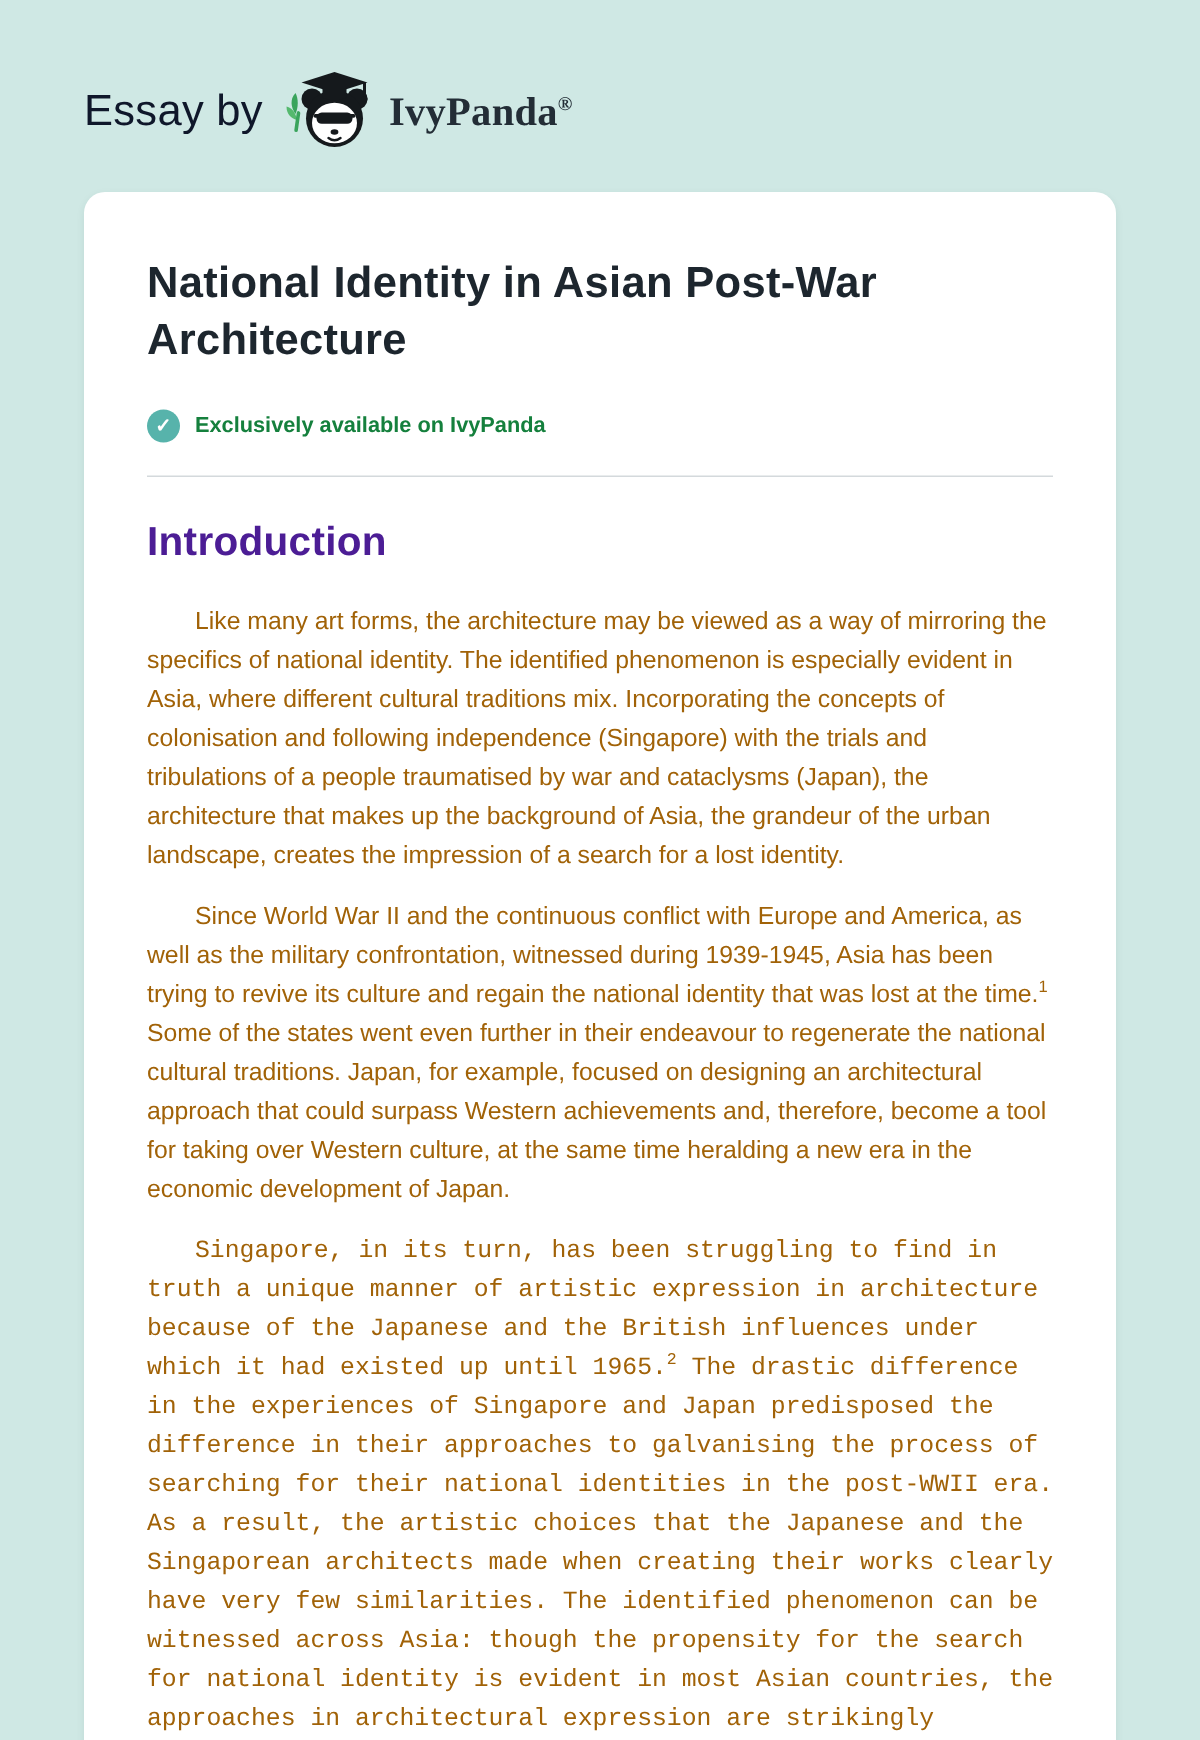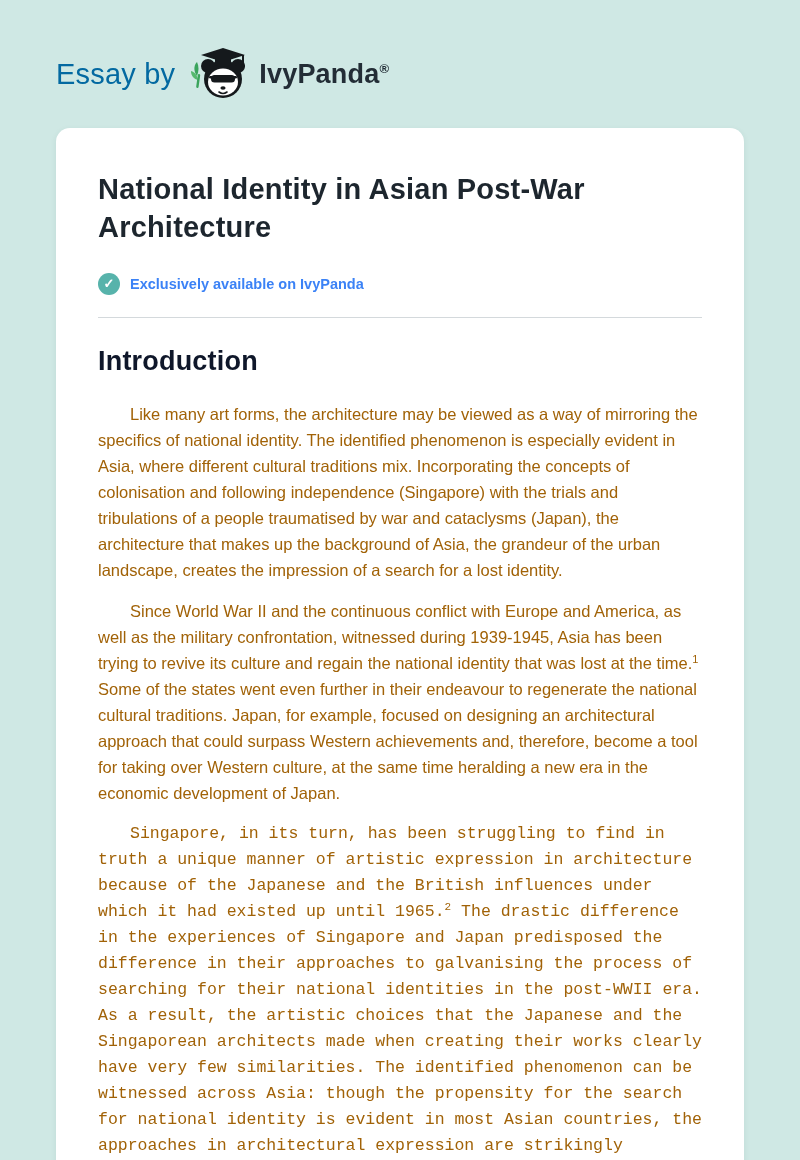--- a/index.html
+++ b/index.html
@@ -22,27 +22,28 @@
   }
   
   .header {
     display: flex;
     align-items: center;
     gap: 14px;
     padding: 6px 0 26px 0;
   }
   .essay-by {
     font-size: 29px;
-    color: #0369a1;
+    color: #0f172a;
     letter-spacing: 0.2px;
   }
   .logo {
     display: flex;
     align-items: center;
     gap: 8px;
+    font-family: Liberation Serif, serif;
   }
   .brand {
     font-size: 27px;
     font-weight: bold;
     color: #232d36;
     letter-spacing: 0.2px;
   }
   .brand sup {
     font-size: 13px;
     font-weight: bold;
@@ -80,32 +81,32 @@
     font-size: 13px;
     font-weight: bold;
     display: flex;
     align-items: center;
     justify-content: center;
     flex: 0 0 auto;
   }
   .badge-text {
     font-size: 14.5px;
     font-weight: bold;
-    color: #3b82f6;
+    color: #15803d;
   }
   .divider {
     border: none;
     border-top: 1px solid #d4d9dc;
     margin: 0 0 28px 0;
   }
   .section-heading {
     margin: 4px 0 24px 0;
     font-size: 27px;
     font-weight: bold;
-    color: #0f172a;
+    color: #4c1d95;
     letter-spacing: 0.2px;
   }
   .body-copy p {
     margin: 0 0 15px 0;
     font-size: 16.5px;
     line-height: 26px;
     color: #a16207;
     text-indent: 32px;
   }
   .body-copy p:last-child {

